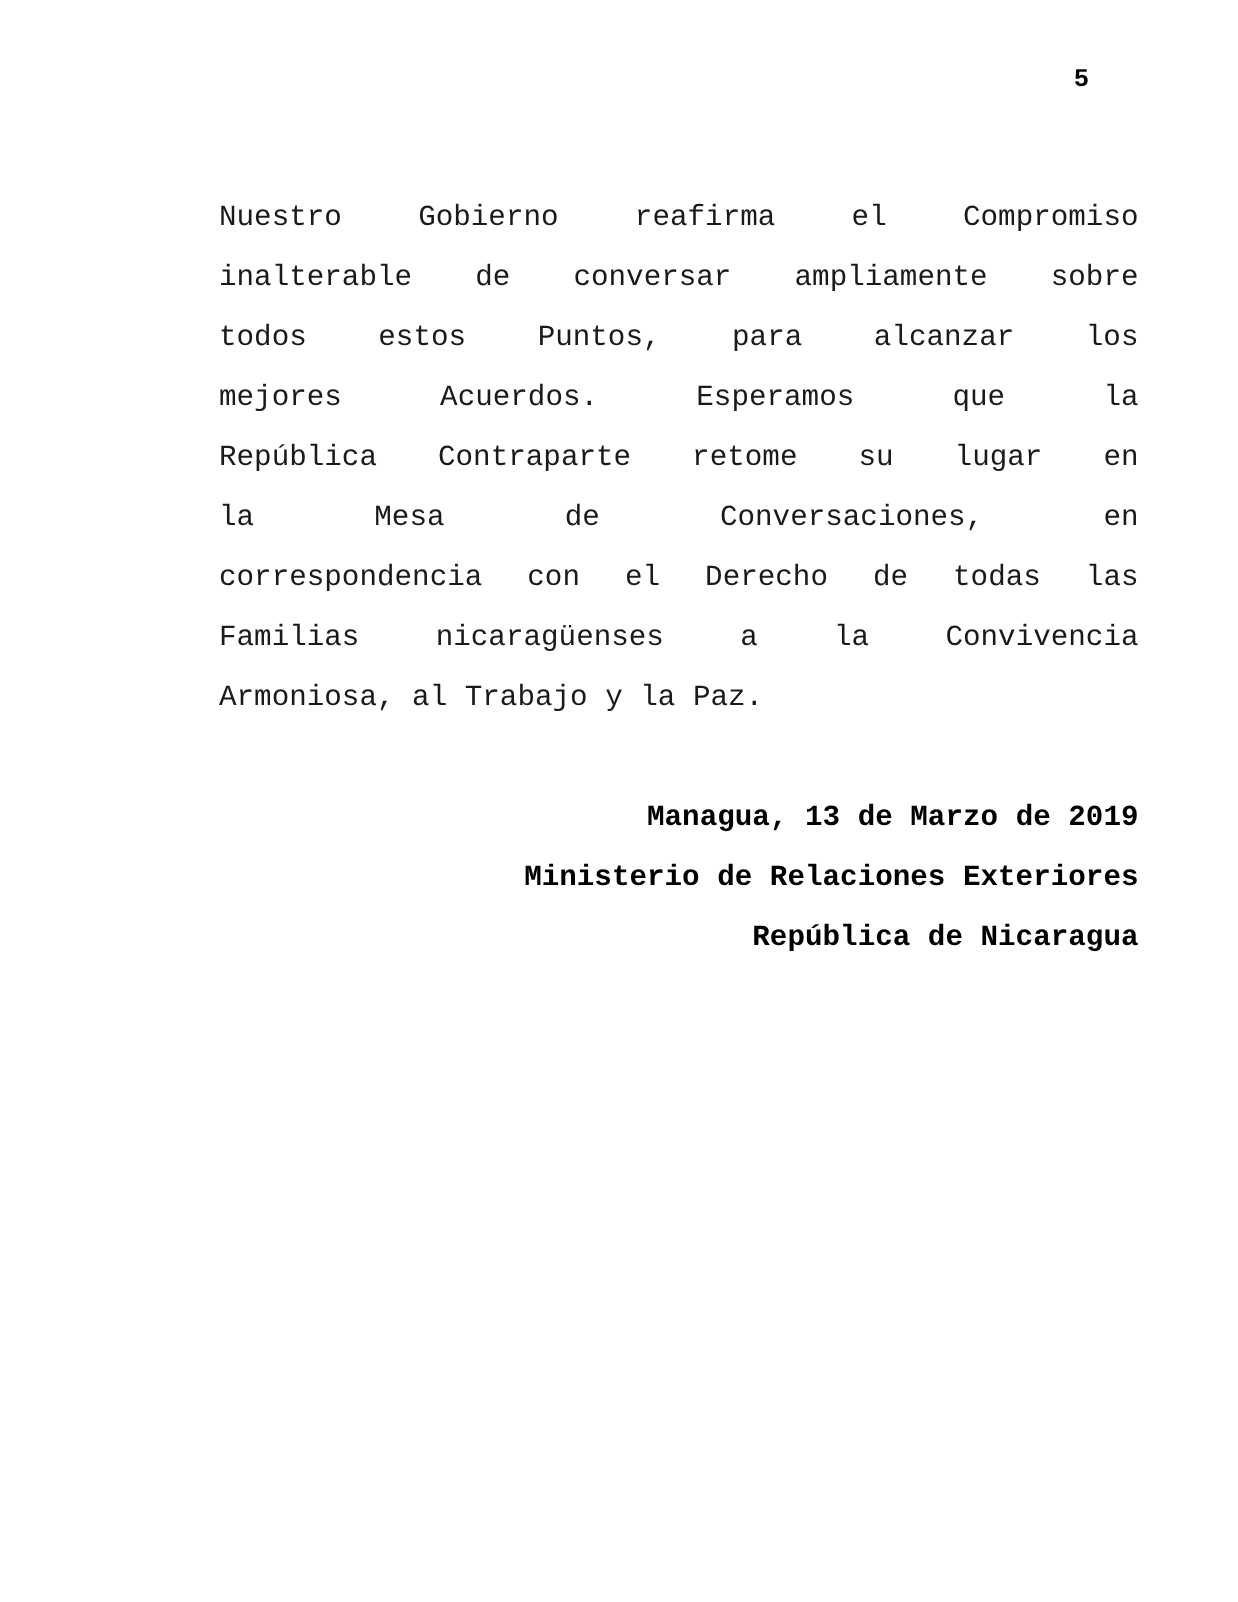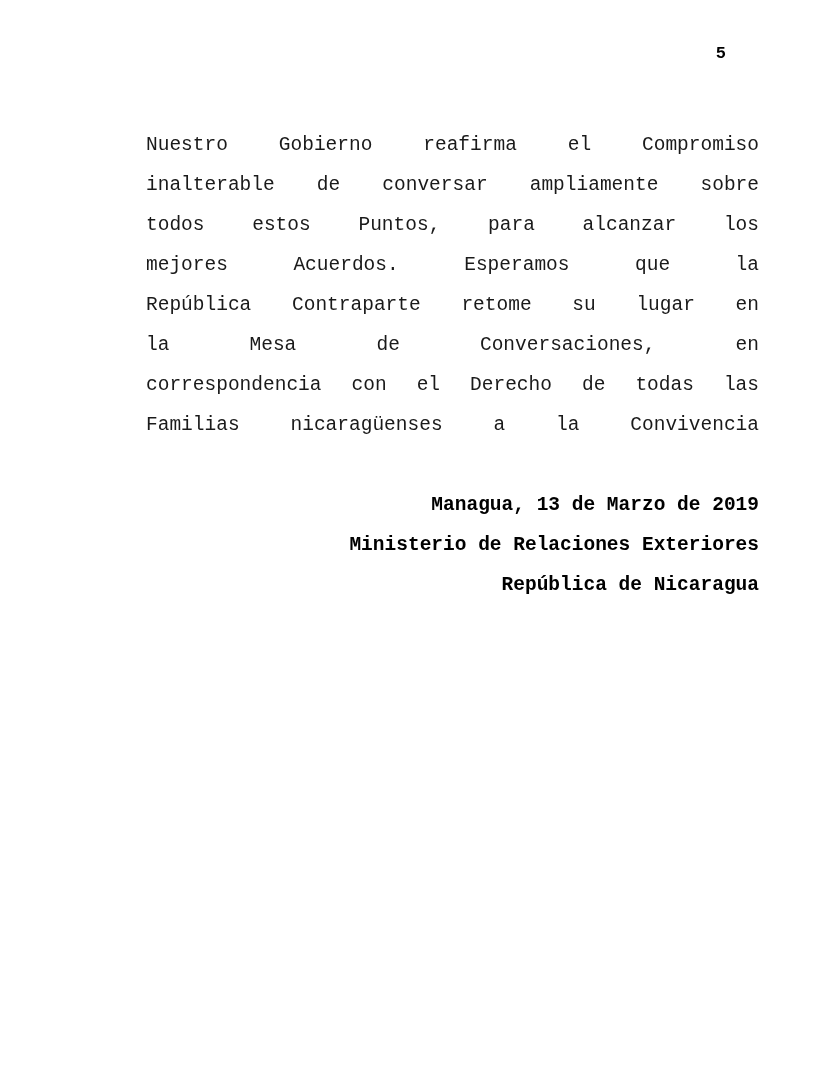--- a/index.html
+++ b/index.html
@@ -97,20 +97,21 @@
 
     <div class="body-paragraph">
       <span class="just-line">Nuestro Gobierno reafirma el Compromiso</span>
       <span class="just-line">inalterable de conversar ampliamente sobre</span>
       <span class="just-line">todos estos Puntos, para alcanzar los</span>
       <span class="just-line">mejores Acuerdos. Esperamos que la</span>
       <span class="just-line">República Contraparte retome su lugar en</span>
       <span class="just-line">la Mesa de Conversaciones, en</span>
       <span class="just-line">correspondencia con el Derecho de todas las</span>
       <span class="just-line">Familias nicaragüenses a la Convivencia</span>
+      <span class="just-line last">Armoniosa, al Trabajo y la Paz.</span>
     </div>
 
     <div class="block-gap"></div>
 
     <div class="signature-block">
       <div class="signature-line">Managua, 13 de Marzo de 2019</div>
       <div class="signature-line">Ministerio de Relaciones Exteriores</div>
       <div class="signature-line">República de Nicaragua</div>
     </div>
 

